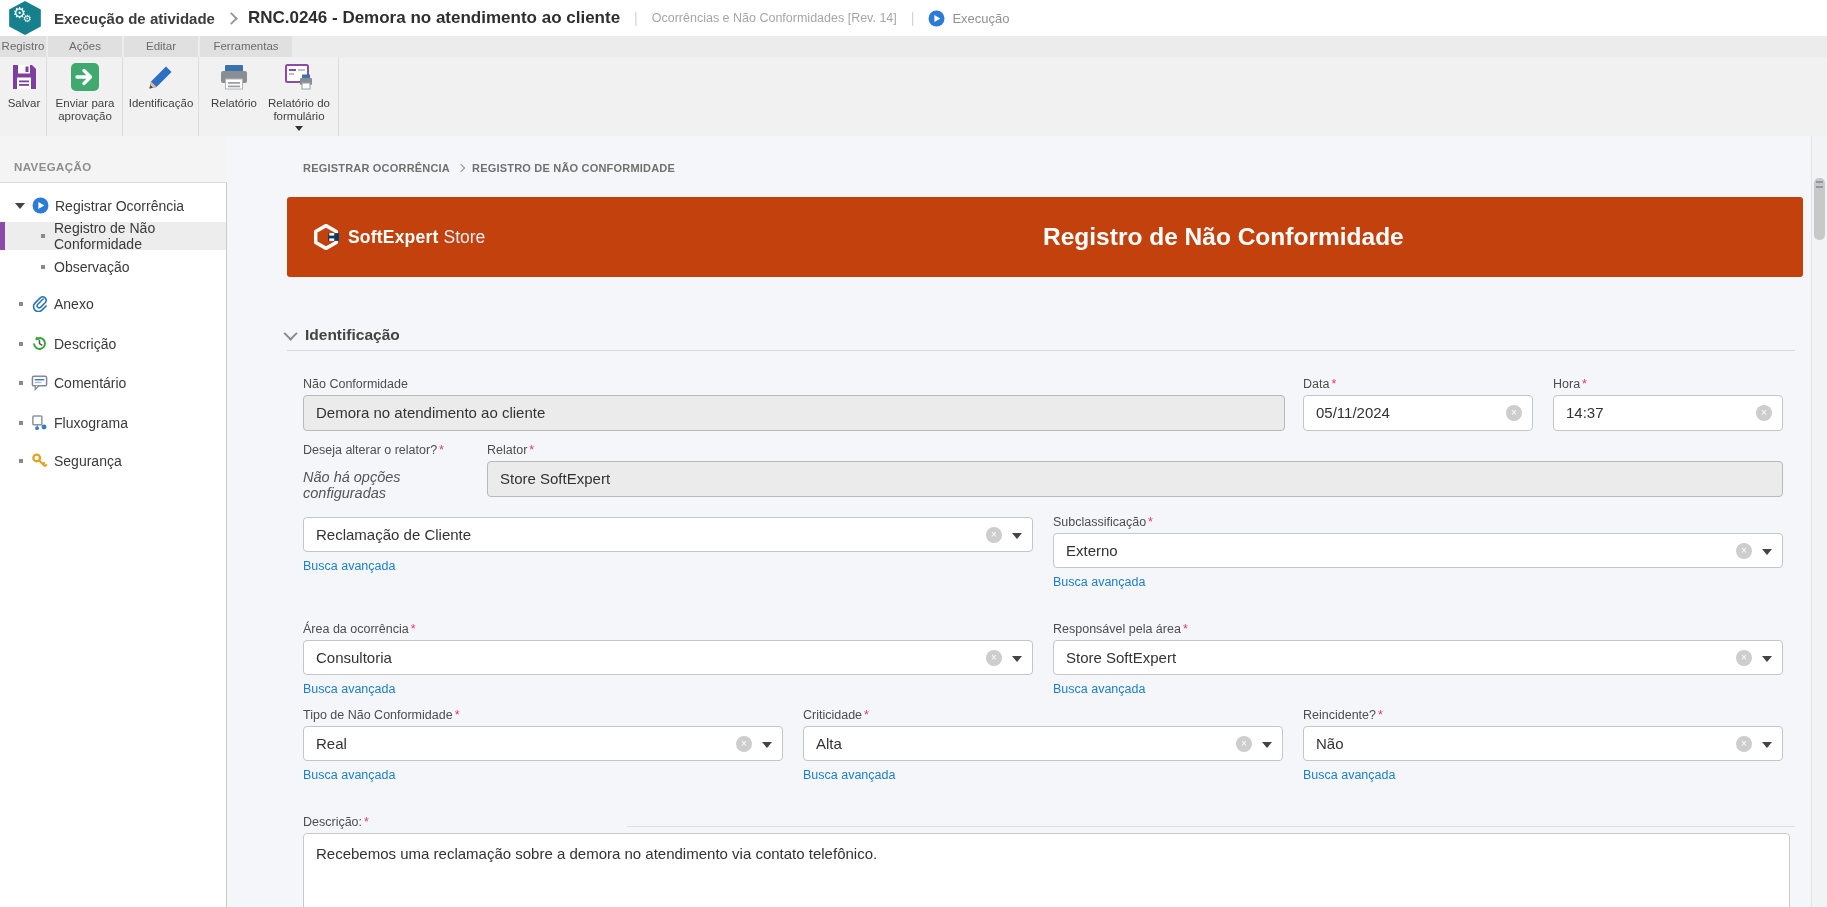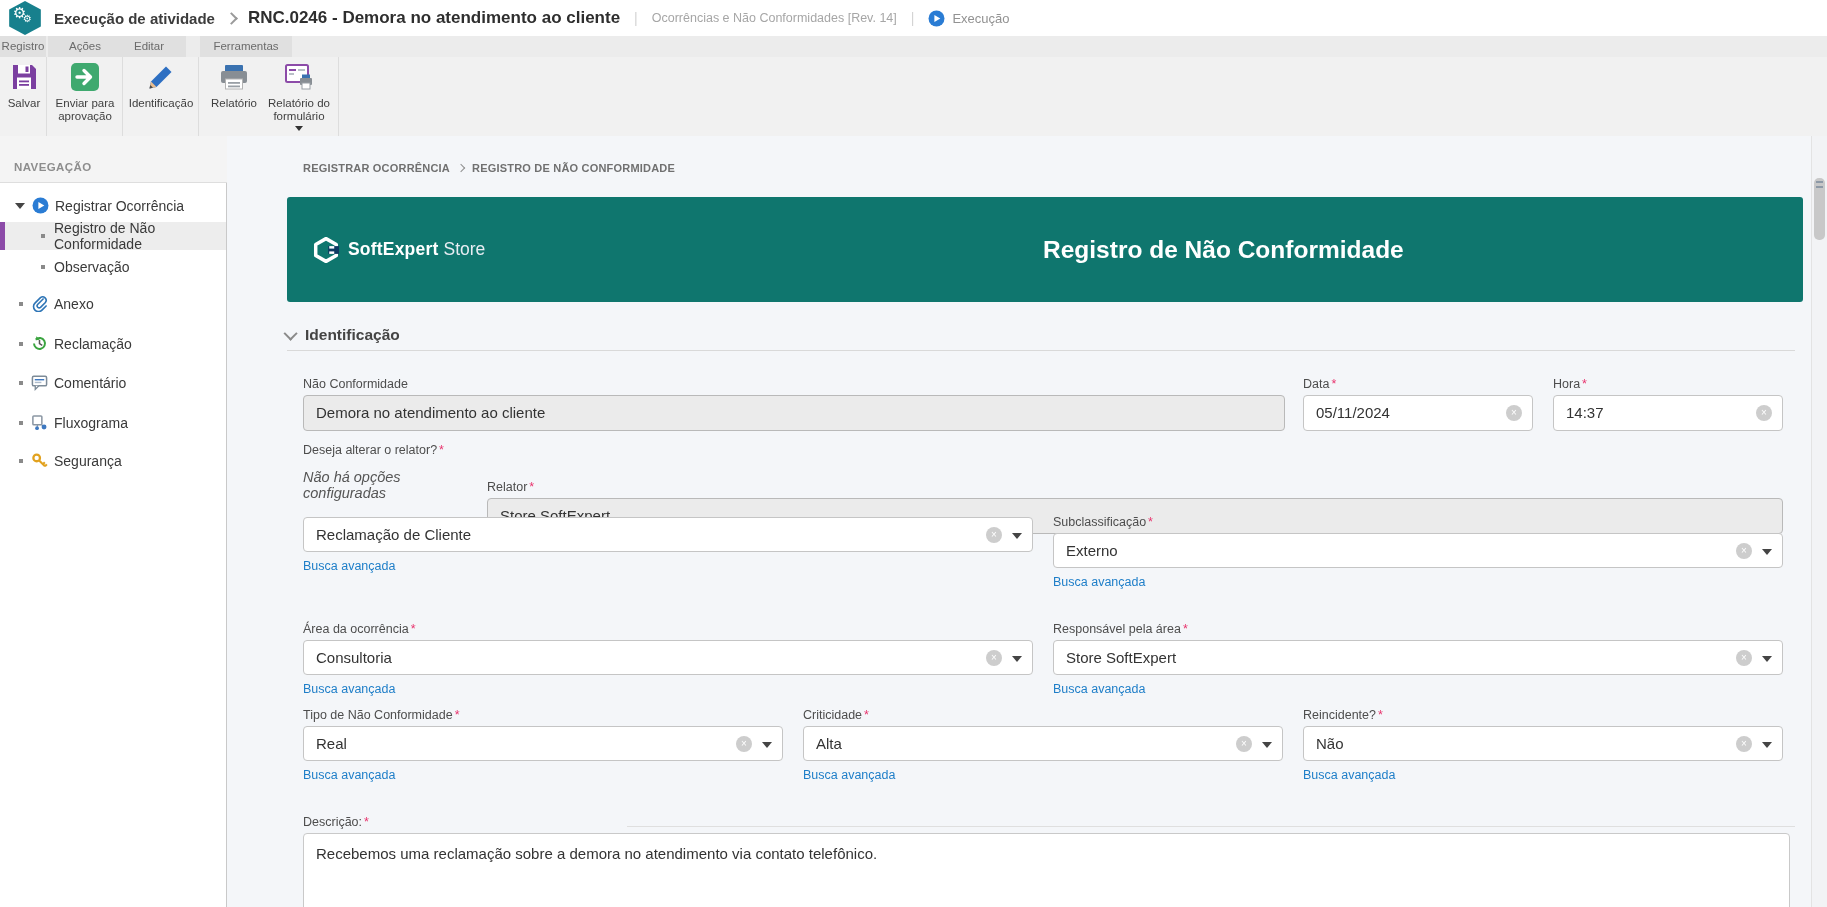--- a/index.html
+++ b/index.html
@@ -48,21 +48,21 @@
     border-top:6px solid #444;margin:0 7px 0 15px;}
   .bullet{width:4px;height:4px;background:#8a8a8a;flex:none;}
   .b1{margin:0 9px 0 41px;} .b2{margin:0 8px 0 19px;}
   .ticon{width:17px;height:17px;margin-right:6px;flex:none;}
   .titem.sel{background:#ededed;}
   .selbar{position:absolute;left:0;top:0;bottom:0;width:5px;background:#8c4ba8;}
   
   #content{position:absolute;left:227px;top:136px;width:1585px;bottom:0;background:#f4f6f9;overflow:hidden;}
   #crumbs{position:absolute;left:76px;top:26px;font-size:11px;font-weight:700;color:#707070;
     letter-spacing:.2px;display:flex;align-items:center;}
-  #banner{position:absolute;left:60px;top:61px;width:1516px;height:105px;background:#0f766e;
+  #banner{position:absolute;left:60px;top:61px;width:1516px;height:80px;background:#c2410c;
     border-radius:3px;}
   #banner .logo{position:absolute;left:26px;top:0;bottom:0;display:flex;align-items:center;}
   #banner .lb{color:#fff;font-size:17.5px;font-weight:700;margin-left:9px;letter-spacing:.2px;}
   #banner .ll{color:#e8edf3;font-size:17.5px;font-weight:400;margin-left:5px;}
   #banner .btitle{position:absolute;left:756px;top:0;bottom:0;display:flex;align-items:center;
     color:#fff;font-size:24.5px;font-weight:700;}
   #sect{position:absolute;left:60px;top:190px;display:flex;align-items:center;}
   .sect-chev{width:8px;height:8px;border-left:2px solid #8a8a8a;border-bottom:2px solid #8a8a8a;
     transform:rotate(-45deg) translateY(-2px);margin-right:8px;}
   #sect .st{font-size:15.5px;font-weight:700;color:#444;}
@@ -109,21 +109,21 @@
   <svg class="play" viewBox="0 0 16 16">
       <circle cx="8" cy="8" r="7.5" fill="#2a7cd4"></circle>
       <path d="M6 4.6 L11.6 8 L6 11.4 Z" fill="#fff"></path>
     </svg>
   <span class="tb-mode">Execução</span>
 </div>
 
 <div id="tabstrip">
   <div class="tabseg" style="left:0;width:46px;">Registro</div>
   <div class="tabseg" style="left:48px;width:74px;">Ações</div>
-  <div class="tabseg" style="left:112px;width:74px;">Editar</div>
+  <div class="tabseg" style="left:124px;width:74px;">Editar</div>
   <div class="tabseg" style="left:200px;width:92px;text-align:center;">Ferramentas</div>
 </div>
 
 <div id="ribbon">
   <div class="rsep" style="left:46px;"></div>
   <div class="rsep" style="left:122px;"></div>
   <div class="rsep" style="left:198px;"></div>
   <div class="rsep" style="left:338px;"></div>
 
   <div class="rb-btn" style="left:2px;width:44px;">
@@ -216,21 +216,21 @@
       <span>Anexo</span>
     </div>
 
     <div class="titem" style="top:148px;">
       <span class="bullet b2"></span>
       <svg class="ticon" viewBox="0 0 18 18">
           <path d="M3.2 9 a5.8 5.8 0 1 0 1.8-4.2" fill="none" stroke="#3aa43f" stroke-width="2.1"></path>
           <path d="M5.8 1.2 l-0.8 4.4 4.4-0.6 z" fill="#3aa43f"></path>
           <path d="M9 5.4 v3.8 l2.9 1.7" stroke="#555" stroke-width="1.6" fill="none"></path>
         </svg>
-      <span>Reclamação</span>
+      <span>Descrição</span>
     </div>
 
     <div class="titem" style="top:187px;">
       <span class="bullet b2"></span>
       <svg class="ticon" viewBox="0 0 18 18">
           <rect x="1.5" y="2.5" width="15" height="10" rx="1.5" fill="#fff" stroke="#7d8b98" stroke-width="1.6"></rect>
           <path d="M4.5 12.5 v3.8 l3.8-3.8" fill="#fff" stroke="#7d8b98" stroke-width="1.4"></path>
           <rect x="4" y="5.3" width="10" height="1.5" fill="#3e78c0"></rect>
           <rect x="4" y="8.2" width="7" height="1.5" fill="#aebccb"></rect>
         </svg>
@@ -298,21 +298,21 @@
   </div>
   <div class="field" style="left:1326px;top:241px;width:230px;">
     <div class="flabel"><span>Hora</span><span class="req">*</span></div>
     <div class="inp"><span>14:37</span><span class="clr">×</span></div>
   </div>
 
   <div class="field" style="left:76px;top:307px;width:170px;">
     <div class="flabel"><span>Deseja alterar o relator?</span><span class="req">*</span></div>
     <div class="note">Não há opções configuradas</div>
   </div>
-  <div class="field" style="left:260px;top:307px;width:1296px;margin-top:37px;">
+  <div class="field" style="left:260px;top:307px;width:1296px;">
     <div class="flabel"><span>Relator</span><span class="req">*</span></div>
     <div class="inp ro">Store SoftExpert</div>
   </div>
 
   <div class="field" style="left:76px;top:379px;width:730px;">
     <div class="inp combo"><span>Reclamação de Cliente</span><span class="clr">×</span><span class="cbcaret"></span></div>
     <span class="balink">Busca avançada</span>
   </div>
   <div class="field" style="left:826px;top:379px;width:730px;">
     <div class="flabel"><span>Subclassificação</span><span class="req">*</span></div>

